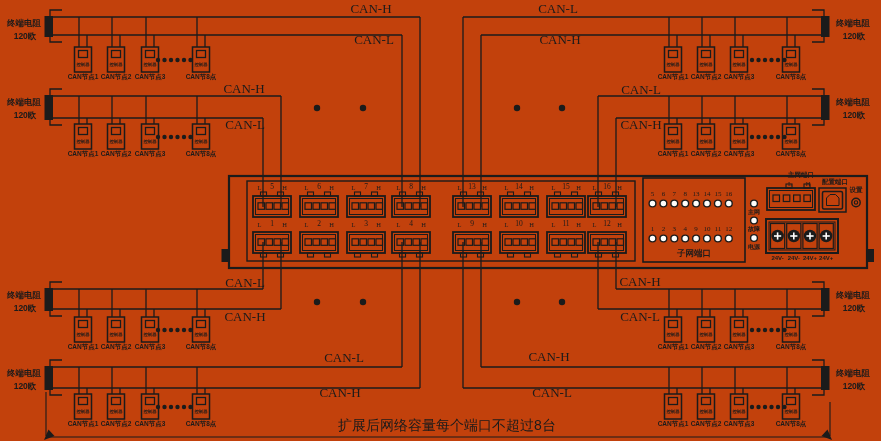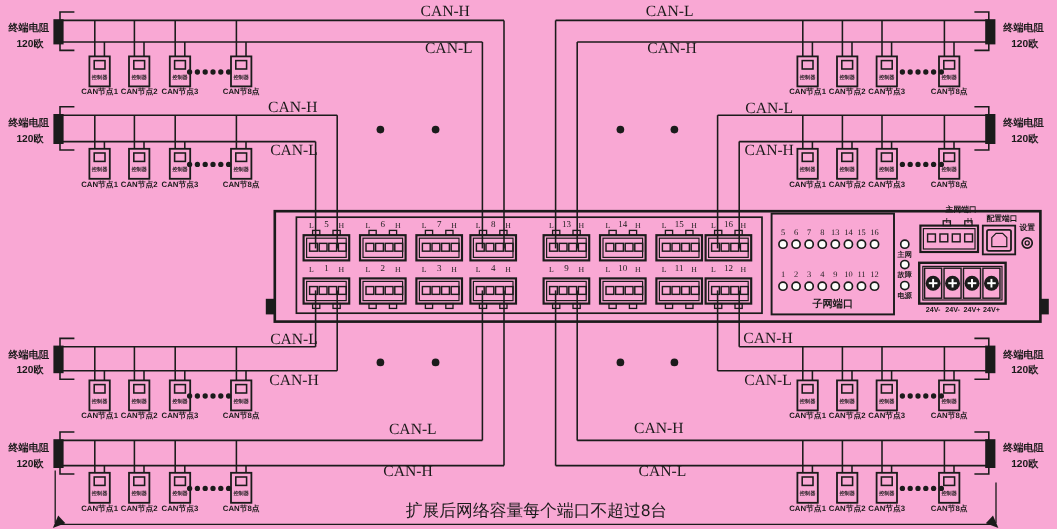--- a/index.html
+++ b/index.html
@@ -1,16 +1,16 @@
 <!DOCTYPE html>
 <html><head>
 <meta charset="utf-8">
 <style>
   html,body{margin:0;padding:0;background:#e8e8e6;}
-  .stage{width:881px;height:441px;background:#f9a8d4;position:relative;overflow:hidden;}
+  .stage{width:881px;height:441px;background:#c2410c;position:relative;overflow:hidden;}
   svg{display:block;}
   text{fill:#1b1b1b;}
   .sans{font-family:"Liberation Sans","DejaVu Sans",sans-serif;font-weight:bold;}
   .sansN{font-family:"Liberation Sans","DejaVu Sans",sans-serif;}
   .serif{font-family:"Liberation Serif","DejaVu Serif",serif;}
 </style>
 </head>
 <body>
 
 <div class="stage">

